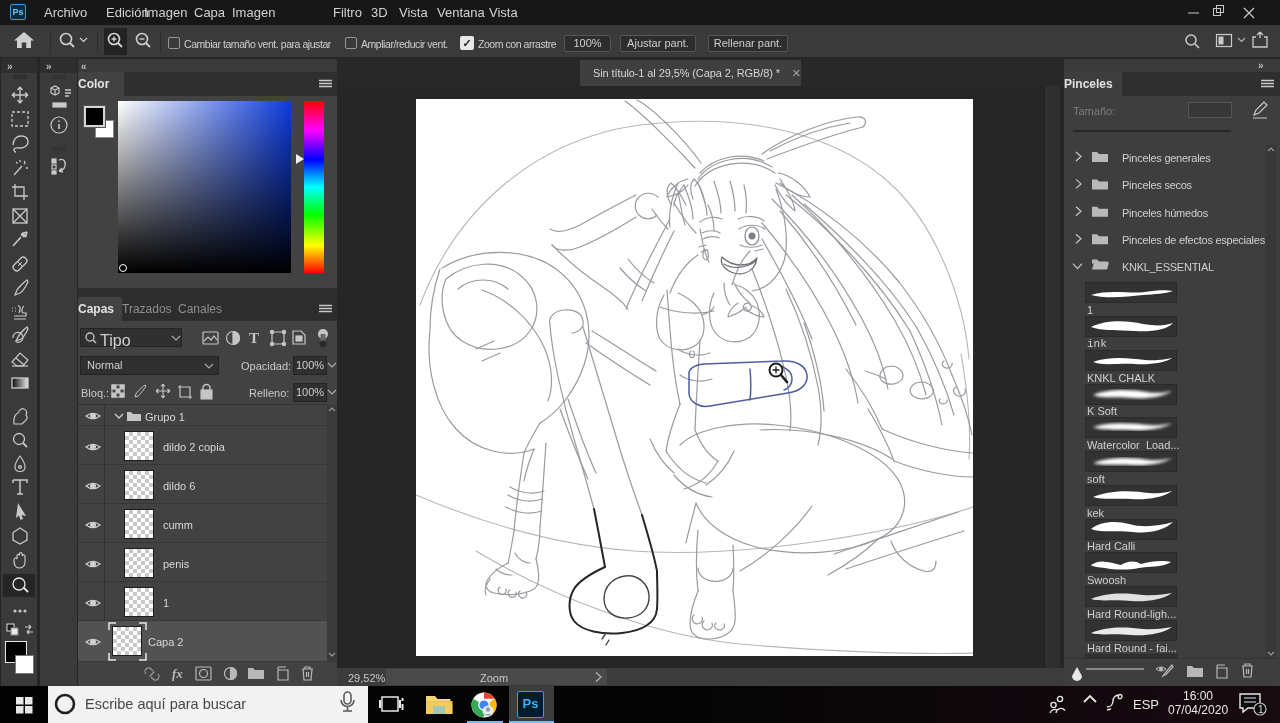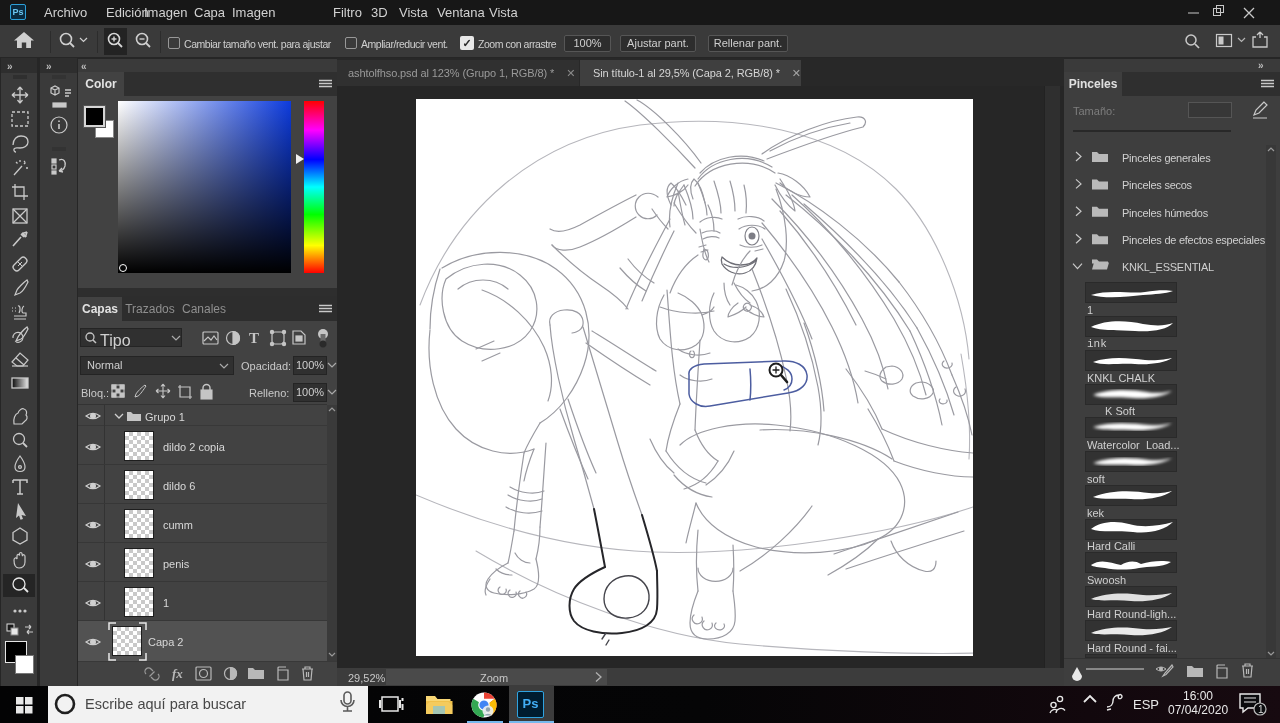--- a/index.html
+++ b/index.html
@@ -22,21 +22,21 @@
 .optbtn { position:absolute; top:35px; height:17px; background:#2d2d2d; border:1px solid #565656;
   border-radius:2px; color:#cfcfcf; font-size:11px; text-align:center; }
 #toolstrip { position:absolute; left:1px; top:73px; width:36px; height:613px; background:#3a3a3a; }
 #toolhdr { position:absolute; left:1px; top:58px; width:36px; height:15px; background:#2e2e2e; }
 #col2 { position:absolute; left:40px; top:73px; width:37px; height:613px; background:#3a3a3a; }
 #col2hdr { position:absolute; left:40px; top:58px; width:37px; height:15px; background:#2e2e2e; }
 .hdrarr { position:absolute; font-size:10px; font-weight:bold; color:#bdbdbd; letter-spacing:-1px; }
 .toolsel { position:absolute; left:3px; top:574px; width:32px; height:23px; background:#252525; }
 #panelLbg { position:absolute; left:78px; top:58px; width:259px; height:628px; background:#424242; }
 .phdr { position:absolute; background:#2d2d2d; }
-.ptab { position:absolute; height:24px; font-size:12px; text-align:center; line-height:24px; }
+.ptab { position:absolute; height:24px; font-size:12px; line-height:24px; }
 .fieldbox { position:absolute; background:#303030; border:1px solid #242424; color:#cfcfcf;
   font-size:11px; }
 .lrow { position:absolute; left:78px; width:249px; height:39px; border-bottom:1px solid #373737; }
 .lthumb { position:absolute; width:30px; height:30px; border:1px solid #1e1e1e; }
 .lname { position:absolute; font-size:11px; color:#d8d8d8; }
 #docbg { position:absolute; left:337px; top:58px; width:727px; height:628px; background:#262626; }
 #tabbar { position:absolute; left:337px; top:58px; width:727px; height:28px; background:#282828; }
 .doctab { position:absolute; top:60px; height:26px; font-size:11px; line-height:27px; white-space:nowrap; letter-spacing:-0.1px; }
 #canvas { position:absolute; left:416px; top:99px; width:557px; height:557px; background:#ffffff; }
 #vscroll { position:absolute; left:1044px; top:86px; width:16px; height:582px; background:#2f2f2f; border-left:1px solid #222; }
@@ -335,21 +335,21 @@
         <path d="M1 1 h8 l4 4 v9 h-12 z"></path>
         <rect x="4" y="6" width="6" height="5" fill="#c5c5c5"></rect>
       </g>
   <g transform="translate(120,1)">
         <circle cx="7" cy="6" r="5" fill="#c5c5c5" stroke="none"></circle>
         <path d="M7 6 v13" stroke-width="5" stroke="#6a6a6a"></path>
         <circle cx="7" cy="16" r="3.5" fill="#2a2a2a" stroke="none"></circle>
       </g>
 </svg>
 
-<div class="fieldbox" style="left:80px;top:356px;width:154px;height:19px;padding:2px 6px;">Normal
+<div class="fieldbox" style="left:80px;top:356px;width:139px;height:19px;padding:2px 6px;">Normal
   <svg class="abs" style="right:4px;top:6px;" width="10" height="8">
         <path d="M1 1 l4 4 l4 -4" fill="none" stroke="#aaa" stroke-width="1.2"></path>
       </svg></div>
 <div class="abs" style="left:241px;top:360px;font-size:11px;color:#c9c9c9;">Opacidad:</div>
 <div class="fieldbox" style="left:293px;top:356px;width:34px;height:19px;text-align:center;padding-top:2px;">100%</div>
 <svg class="abs" style="left:327px;top:362px;" width="10" height="8">
       <path d="M1 1 l4 4 l4 -4" fill="none" stroke="#aaa" stroke-width="1.2"></path>
     </svg>
 
 <div class="abs" style="left:81px;top:387px;font-size:11px;color:#c9c9c9;">Bloq.:</div>
@@ -472,23 +472,20 @@
   <g transform="translate(196,3)">
         <path d="M4 4 h10 v10 h-10 z M4 4 v-2 q0 -1 1 -1 h7"></path>
       </g>
   <g transform="translate(222,3)">
         <path d="M2 3 h11 M3 3 l1 11 h7 l1 -11 M5 3 v-2 h5 v2 M6.5 6 v5 M8.5 6 v5"></path>
       </g>
 </svg>
 
 <div id="docbg"></div>
 <div id="tabbar"></div>
-<div class="doctab" style="left:337px;width:242px;background:#303030;color:#9a9a9a;">
-  <span style="margin-left:11px;">ashtolfhso.psd al 123% (Grupo 1, RGB/8) *</span>
-  <span style="margin-left:9px;color:#8a8a8a;font-size:11px;">✕</span></div>
 <div class="doctab" style="left:580px;width:221px;background:#3f3f3f;color:#d5d5d5;">
   <span style="margin-left:13px;">Sin título-1 al 29,5% (Capa 2, RGB/8) *</span>
   <span style="margin-left:9px;color:#a5a5a5;font-size:11px;">✕</span></div>
 <div id="canvas"></div>
 <svg class="abs" style="left:416px;top:99px;" width="557" height="557" viewBox="0 0 557 557" fill="none" stroke-linecap="round" stroke-linejoin="round">
 <g stroke="#b6b6bc" stroke-width="1.1">
 
   <path d="M4 206 C40 110 120 40 224 26 C320 14 420 30 480 90 C520 130 548 200 553 260"></path>
   <path d="M545 255 C553 300 555 330 553 360"></path>
 
@@ -701,21 +698,21 @@
 <div class="brow" style="left:1122px;top:234px;">Pinceles de efectos especiales</div>
 <div class="brow" style="left:1122px;top:261px;">KNKL_ESSENTIAL</div>
 
 <div class="bbox" style="top:282px;"></div>
     <div class="blab" style="top:304px;">1</div>
 <div class="bbox" style="top:316px;"></div>
     <div class="blab" style="top:338px;font-family:Liberation Mono, monospace;">ink</div>
 <div class="bbox" style="top:350px;"></div>
     <div class="blab" style="top:372px;">KNKL CHALK</div>
 <div class="bbox" style="top:384px;"></div>
-    <div class="blab" style="top:405px;margin-left:18px;">K Soft</div>
+    <div class="blab" style="top:405px;">K Soft</div>
 <div class="bbox" style="top:417px;"></div>
     <div class="blab" style="top:439px;">Watercolor&nbsp; Load...</div>
 <div class="bbox" style="top:451px;"></div>
     <div class="blab" style="top:473px;">soft</div>
 <div class="bbox" style="top:485px;"></div>
     <div class="blab" style="top:507px;">kek</div>
 <div class="bbox" style="top:519px;"></div>
     <div class="blab" style="top:540px;">Hard Calli</div>
 <div class="bbox" style="top:552px;"></div>
     <div class="blab" style="top:574px;">Swoosh</div>

